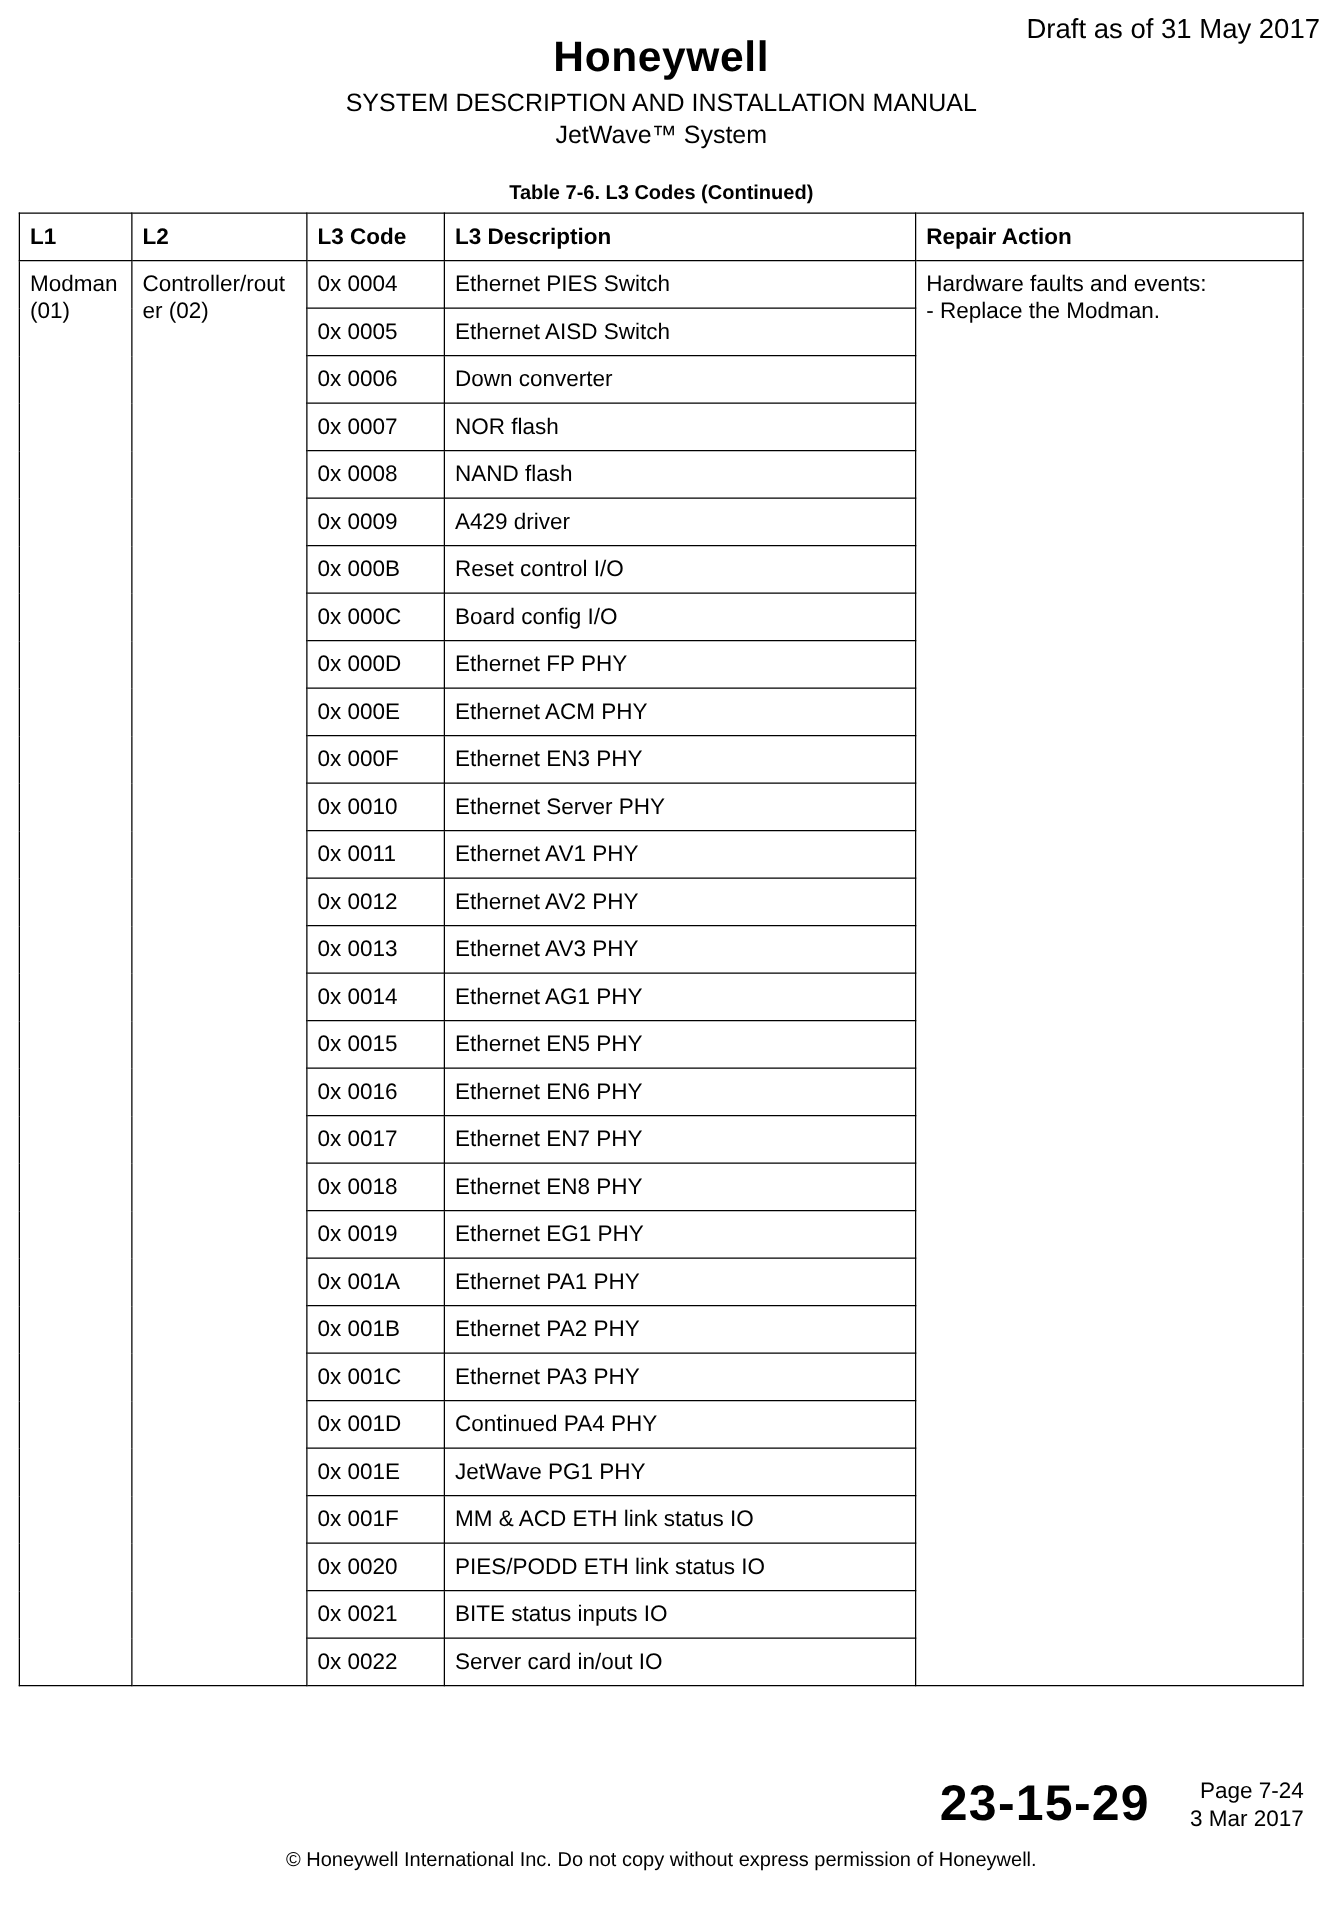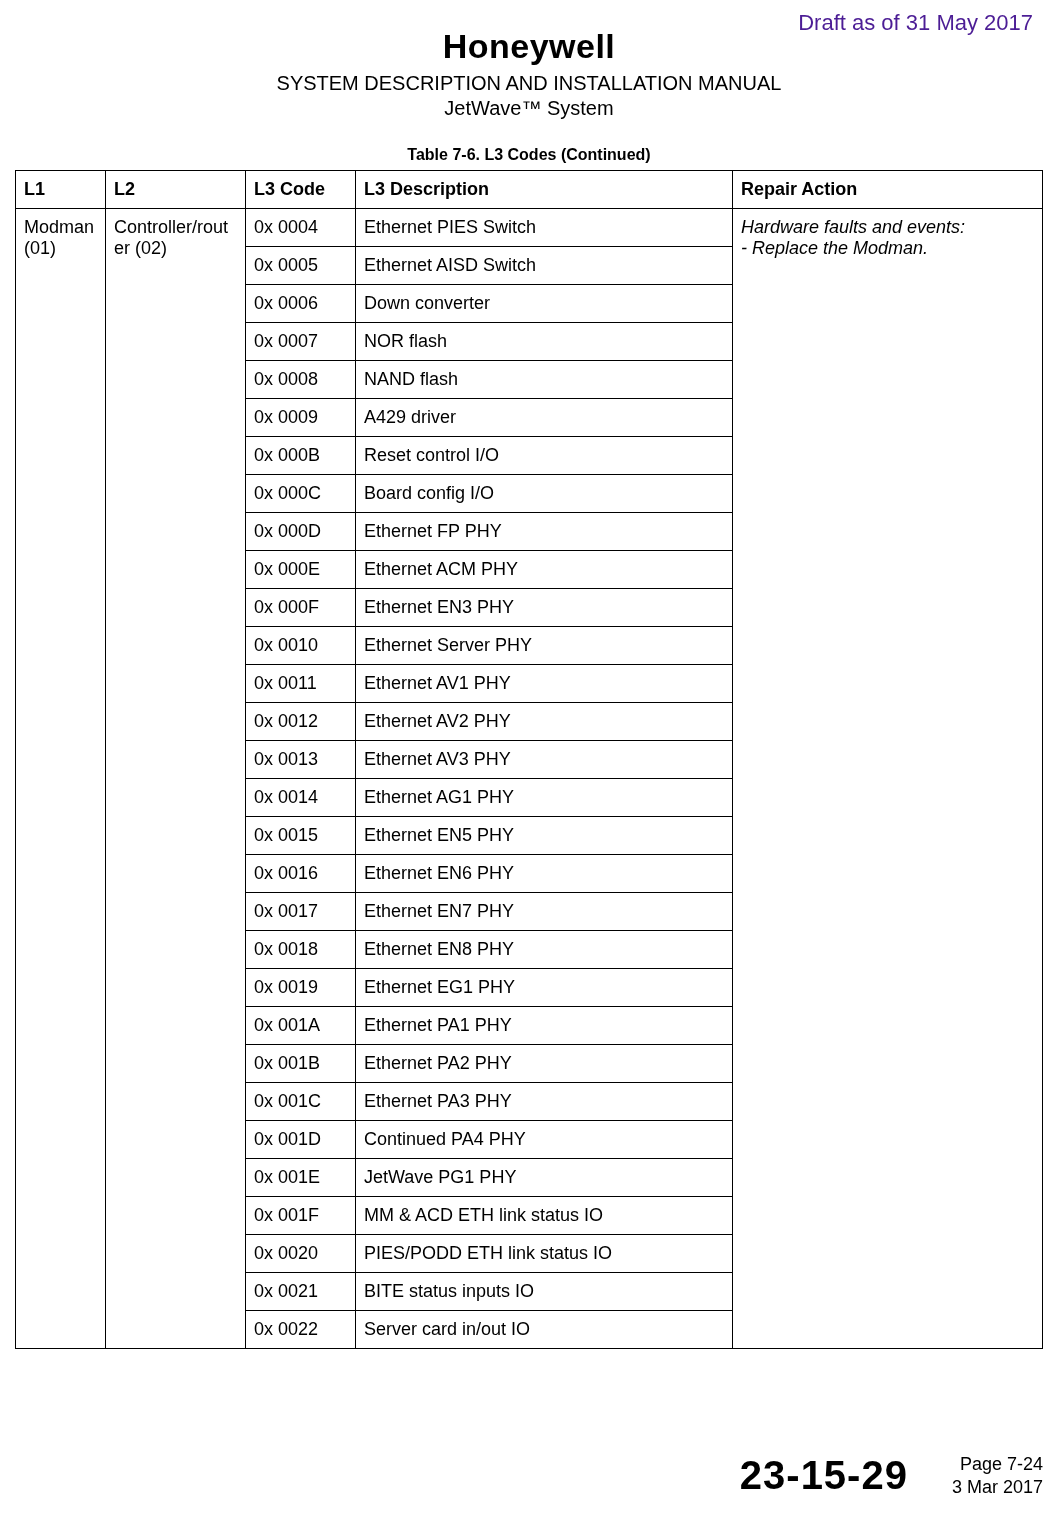--- a/index.html
+++ b/index.html
@@ -8,22 +8,22 @@
     min-height:1538px;
     font-family:Arial,Helvetica,sans-serif;
     color:#000;
     position:relative;
     box-sizing:border-box;
     padding:15px 15px 0 15px;
   }
   .draft{
     position:absolute;
     top:10px;
-    right:25px;
-    color:#4c1d95;
+    right:2px;
+    color:#000000;
     font-size:22px;
   }
   .brand{
     text-align:center;
     font-weight:900;
     font-size:34px;
     letter-spacing:0.5px;
     margin-top:12px;
   }
   .doc-title{
@@ -68,21 +68,21 @@
   .footer{
     position:absolute;
     bottom:40px;
     left:15px;
     right:15px;
   }
   .footer-row{
     display:flex;
     justify-content:flex-end;
     align-items:flex-end;
-    gap:44px;
+    gap:32px;
   }
   .doc-number{
     font-size:40px;
     font-weight:900;
     letter-spacing:1px;
   }
   .page-meta{
     font-size:18px;
     text-align:right;
     line-height:1.25;
@@ -120,21 +120,21 @@
       <th>L3 Description</th>
       <th>Repair Action</th>
     </tr>
   </thead>
   <tbody id="codes-body">
   <tr>
         <td rowspan="30">Modman (01)</td>
         <td rowspan="30">Controller/router (02)</td>
         <td>0x 0004</td>
         <td>Ethernet PIES Switch</td>
-        <td rowspan="30" style="white-space: pre-line; font-style: italic;">Hardware faults and events:
+        <td rowspan="30" style="white-space: pre-line;">Hardware faults and events:
 - Replace the Modman.</td>
       </tr>
       <tr>
         <td>0x 0005</td>
         <td>Ethernet AISD Switch</td>
       </tr>
       <tr>
         <td>0x 0006</td>
         <td>Down converter</td>
       </tr>
@@ -250,13 +250,14 @@
 </table>
 
 <div class="footer">
   <div class="footer-row">
     <div class="doc-number">23-15-29</div>
     <div class="page-meta">
       <div>Page 7-24</div>
       <div>3 Mar 2017</div>
     </div>
   </div>
+  <div class="copyright">© Honeywell International Inc. Do not copy without express permission of Honeywell.</div>
 </div>
 
 </body></html>

